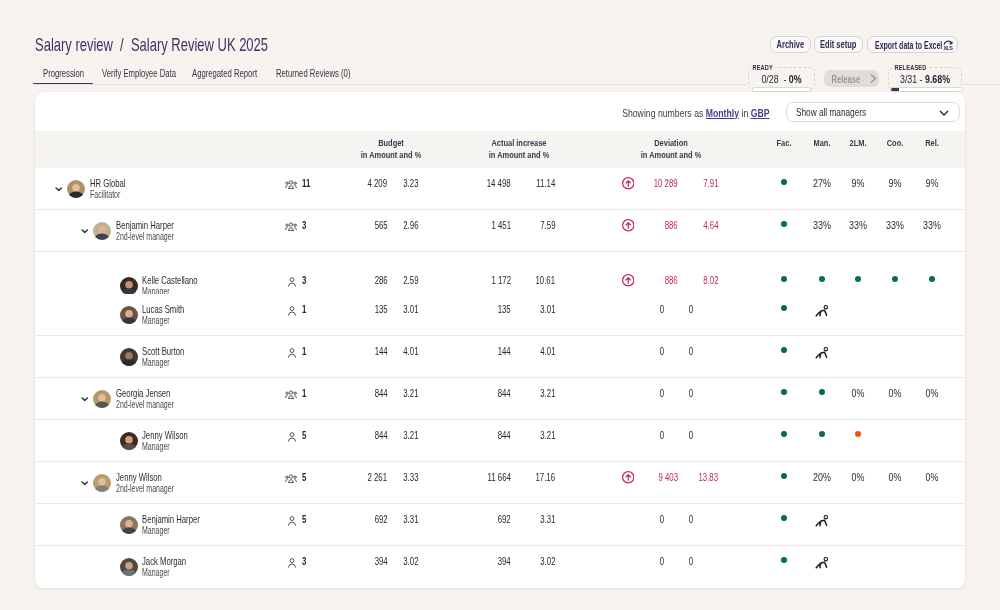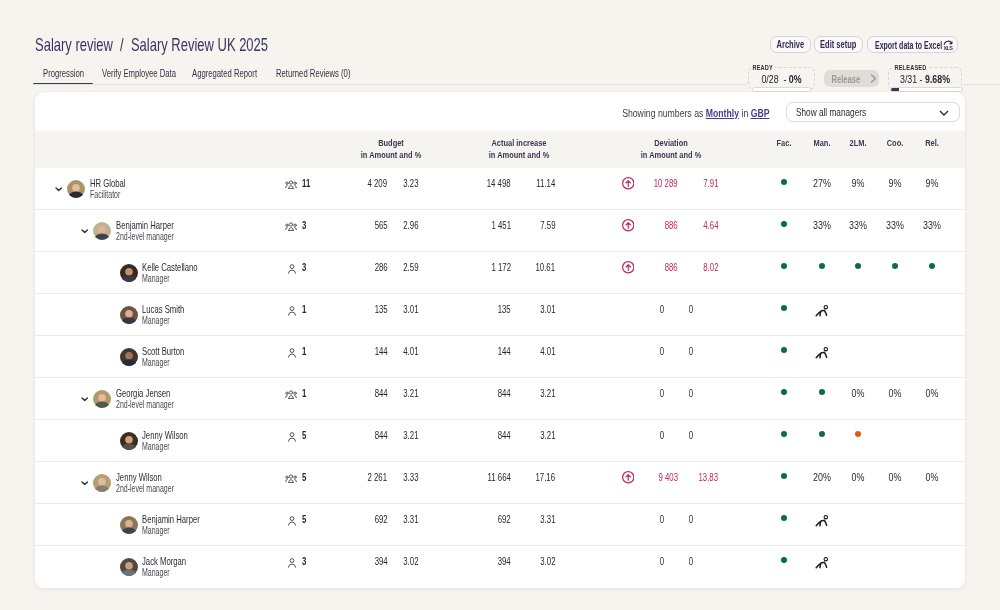--- a/index.html
+++ b/index.html
@@ -172,21 +172,21 @@
       <path d="M7 10.4 L7 4.3 M4.5 6.7 L7 4.1 L9.5 6.7" fill="none" stroke="#c2255c" stroke-width="1.35" stroke-linecap="round" stroke-linejoin="round"></path>
     </svg>
     <div class="num red" style="right:287px;">886</div>
     <div class="num red" style="right:247px;">4.64</div>
     <div class="dot" style="left:745.5px;"></div>
     <div class="pct" style="left:787px;">33%</div>
     <div class="pct" style="left:823px;">33%</div>
     <div class="pct" style="left:860px;">33%</div>
     <div class="pct" style="left:897px;">33%</div>
   </div>
-<div class="row" style="top:252px;">
+<div class="row" style="top:265px;">
     <div class="av" style="left:84.5px;"><svg width="18" height="18" viewBox="0 0 18 18">
         <rect width="18" height="18" fill="#352a24"></rect>
         <circle cx="9" cy="7.8" r="3.8" fill="#c69070"></circle>
         <path d="M0.5 18 Q2.5 11.6 9 11.6 Q15.5 11.6 17.5 18 Z" fill="#3d3644"></path>
       </svg></div>
     <div class="name" style="left:107px;">Kelle Castellano</div>
     <div class="role" style="left:107px;">Manager</div>
     <svg class="icon" width="10" height="10" viewBox="0 0 10 10" style="left:252px; top:11.5px;">
       <g fill="none" stroke="#4a4850" stroke-width="0.95">
         <circle cx="5" cy="2.6" r="1.9"></circle>

